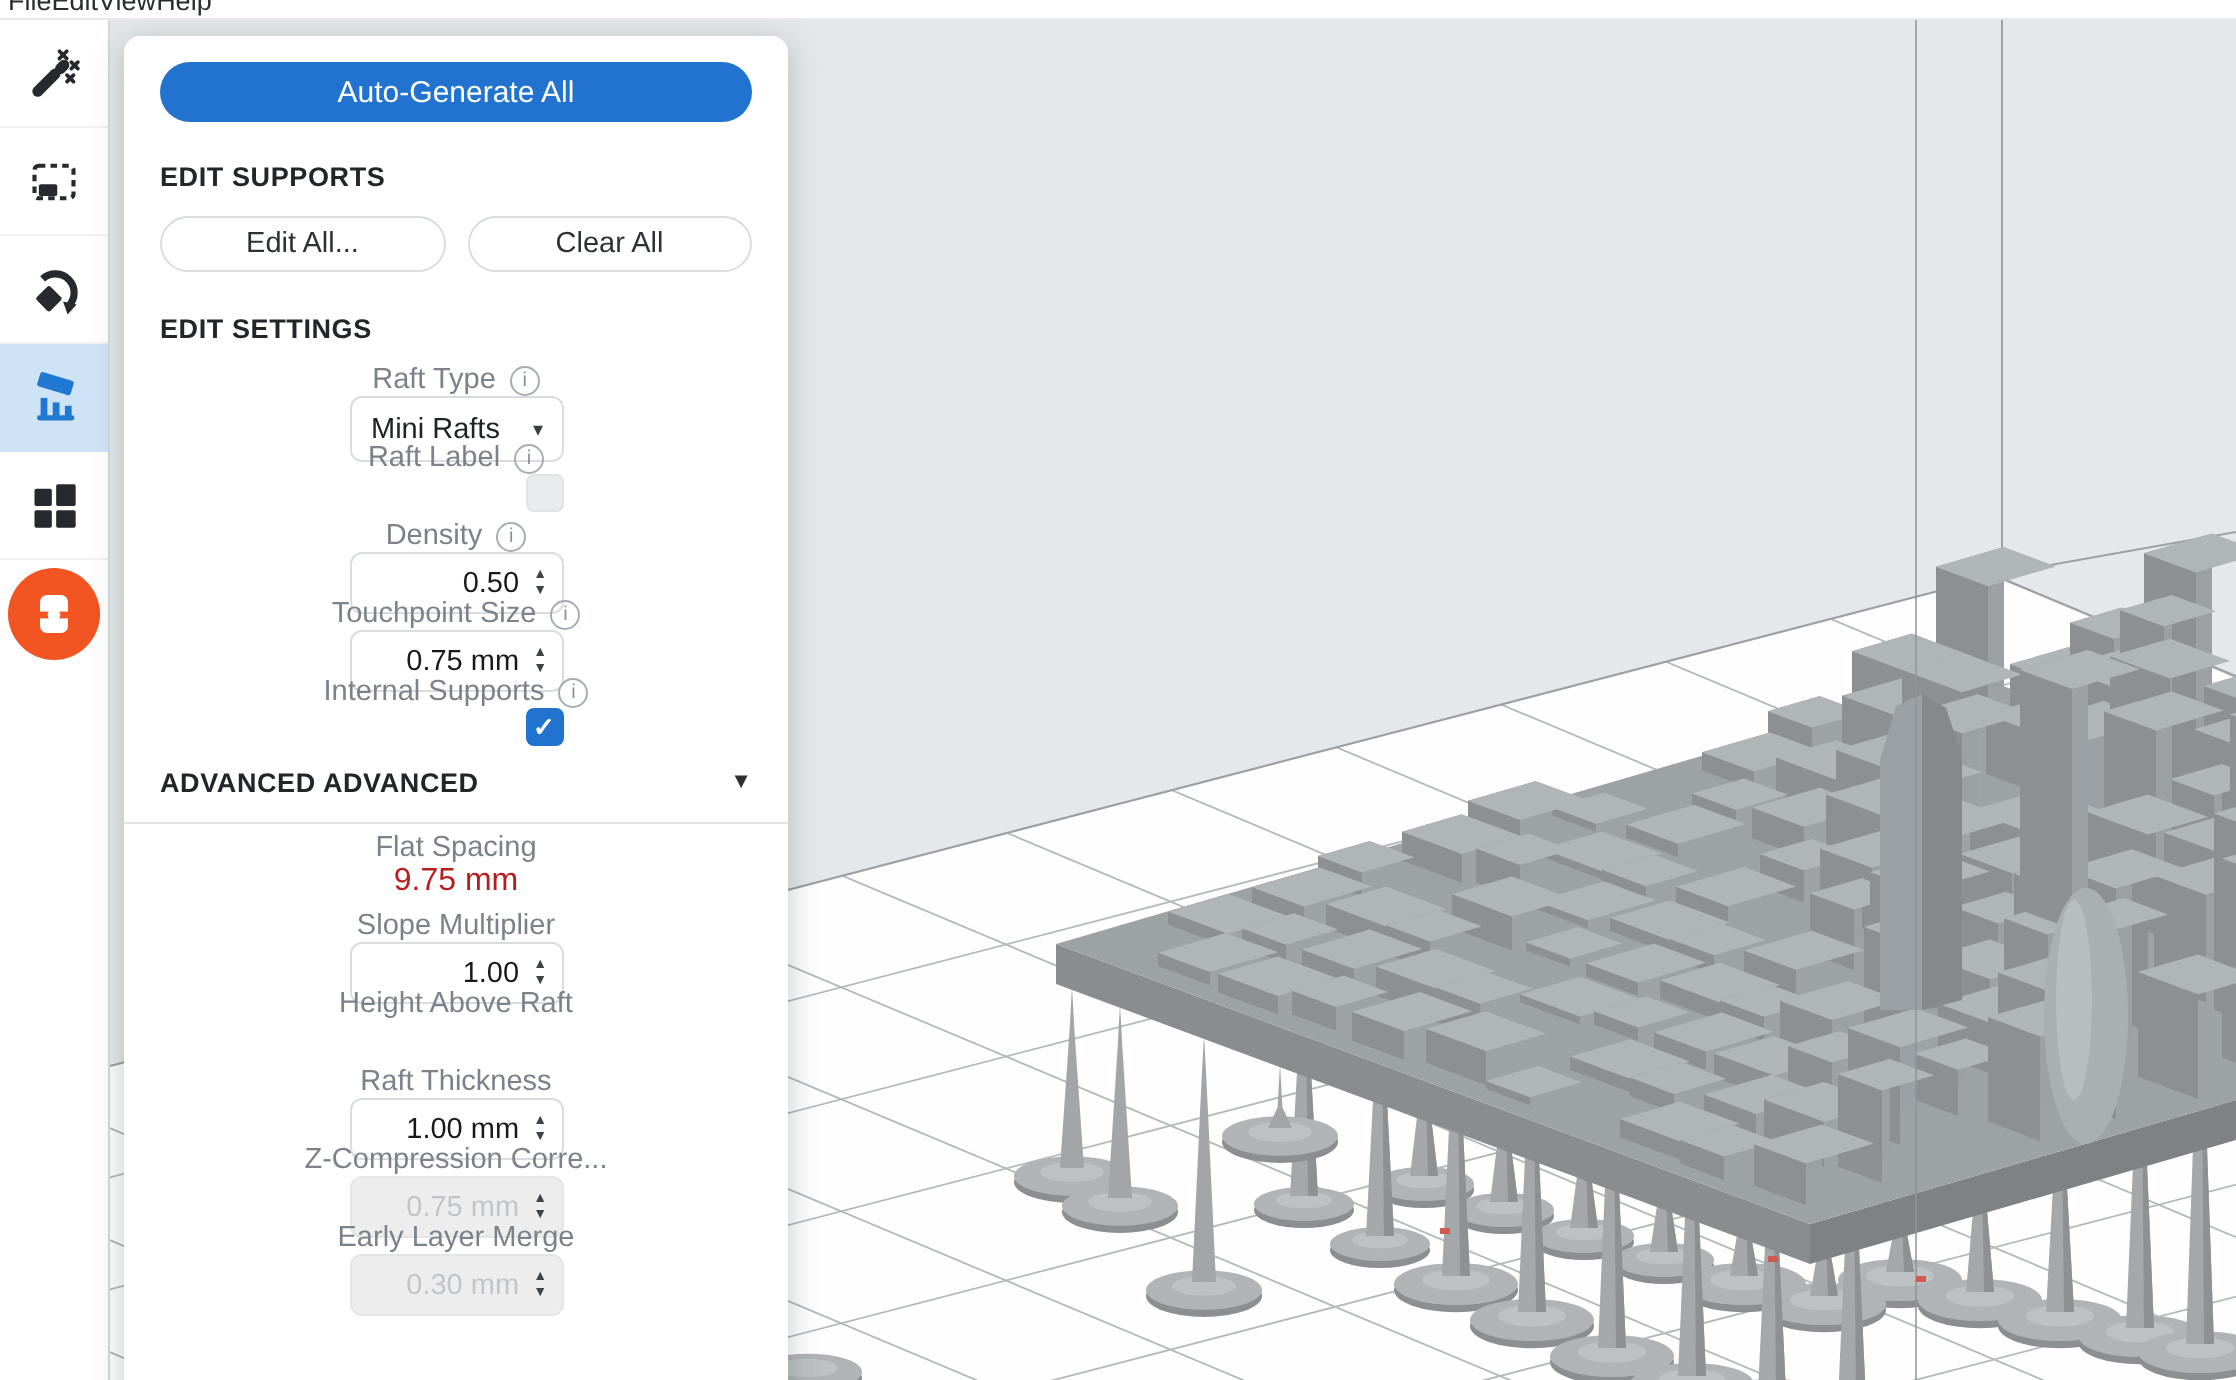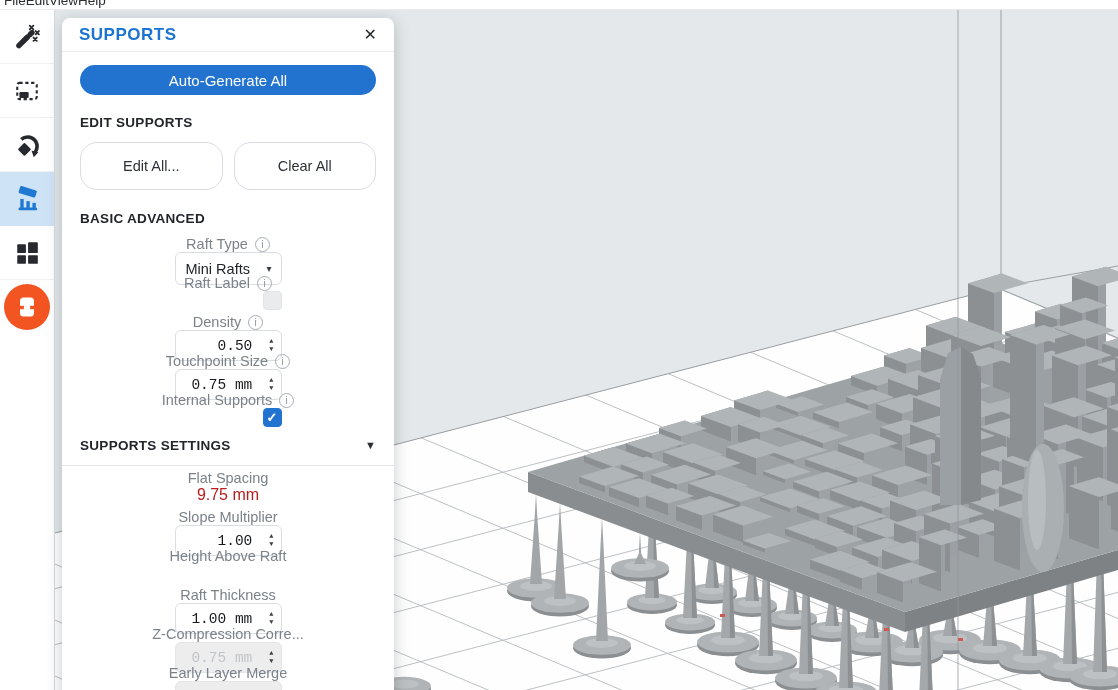--- a/index.html
+++ b/index.html
@@ -30,34 +30,34 @@
            border-radius:8px; box-shadow:0 3px 16px rgba(40,50,60,.25); z-index:25; }
   .panel-header { height:34px; padding:0 17px; display:flex; align-items:center; justify-content:space-between;
                   border-bottom:1px solid #ececee; }
   .panel-title { font-size:17px; font-weight:bold; letter-spacing:.5px; color:#1b74d2; }
   .close-x { font-size:16px; color:#232629; cursor:pointer; line-height:16px; }
   .panel-body { padding:0 18px; }
   .btn-primary { margin-top:13px; width:100%; height:30px; border:none; border-radius:17px;
                  background:#2273d0; color:#fdfdfe; font-size:15px; font-family:inherit; cursor:pointer; display:block; }
   .sect-head { margin-top:20px; font-size:13.5px; font-weight:bold; letter-spacing:.3px; color:#22262b; }
   .btn-row { display:flex; gap:11px; margin-top:12px; }
-  .btn-pill { flex:1; height:48px; border:1px solid #d9dde1; border-radius:17px; background:#fff;
+  .btn-pill { flex:1; height:28px; border:1px solid #d9dde1; border-radius:17px; background:#fff;
               font-size:14.5px; color:#2d3237; font-family:inherit; cursor:pointer; }
   .sect-head.basic { margin-top:21px; margin-bottom:10px; }
   .row { display:flex; align-items:center; justify-content:space-between; height:33px; margin-bottom:6px;flex-direction:column; }
   .lab { display:flex; align-items:center; gap:7px; font-size:14.5px; color:#7b828a; }
   .info { width:15px; height:15px; border:1px solid #a6adb4; border-radius:50%; font-size:10px; color:#8a9198;
           display:flex; align-items:center; justify-content:center; flex:none; cursor:pointer; }
   .ctrl { width:107px; flex:none; }
   .dropdown { height:33px; border:1px solid #d9dde1; border-radius:6px; background:#fff; cursor:pointer;
               display:flex; align-items:center; justify-content:space-between; padding:0 9px 0 10px; }
   .dropdown .dval { font-size:14.5px; color:#202428; }
   .dropdown .caret { font-size:10px; color:#3a3f45; }
   .spin { height:31px; border:1px solid #d9dde1; border-radius:6px; background:#fff;
-          display:flex; align-items:center; justify-content:flex-end; gap:17px; padding:0 7px; cursor:text;font-family:Liberation Mono, monospace; }
+          display:flex; align-items:center; justify-content:flex-end; gap:7px; padding:0 7px; cursor:text; }
   .spin .val { font-size:14.5px; color:#17191c; }
   .arrows { display:flex; flex-direction:column; gap:3px; }
   .arrows span { font-size:7px; line-height:5px; color:#3e4349; cursor:pointer; }
   .spin.disabled { background:#ededee; border-color:#e4e5e6; }
   .spin.disabled .val { color:#c2c5c8; }
   .cbx { width:19px; height:19px; border-radius:4px; background:#e9ebec; border:1px solid #e0e2e4;
          margin-left:auto; cursor:pointer; display:flex; align-items:center; justify-content:center;
          color:#fff; font-size:13px; font-weight:bold; }
   .cbx.checked { background:#2273d0; border-color:#2273d0; }
   .adv-head { display:flex; align-items:center; justify-content:space-between; margin-top:8px; height:24px; cursor:pointer; }
@@ -635,34 +635,30 @@
         <svg width="24" height="24" viewBox="0 0 24 24">
           <rect x="5" y="2.5" width="14" height="19" rx="3.5" fill="#fff"></rect>
           <rect x="4" y="10.8" width="16" height="3.4" fill="#f25422"></rect>
           <rect x="8.8" y="9.8" width="6.4" height="5.4" rx="2.7" fill="#fff"></rect>
         </svg>
       </div>
     </div>
   </div>
 
   <div class="panel">
-    <div class="panel-header">
-      <span class="panel-title">SUPPORTS</span>
-      <span class="close-x">✕</span>
-    </div>
     <div class="panel-body">
       <button class="btn-primary">Auto-Generate All</button>
 
       <div class="sect-head">EDIT SUPPORTS</div>
       <div class="btn-row">
         <button class="btn-pill">Edit All...</button>
         <button class="btn-pill">Clear All</button>
       </div>
 
-      <div class="sect-head basic">BASIC ADVANCED</div>
+      <div class="sect-head basic">EDIT SETTINGS</div>
 
       <div class="row">
         <span class="lab">
           <span>Raft Type</span>
           <span class="info">i</span>
         </span>
         <span class="ctrl dropdown">
           <span class="dval">Mini Rafts</span>
           <span class="caret">▾</span>
         </span>
@@ -710,21 +706,21 @@
         <span class="lab">
           <span>Internal Supports</span>
           <span class="info">i</span>
         </span>
         <span class="ctrl" style="display:flex">
           <span class="cbx checked">✓</span>
         </span>
       </div>
 
       <div class="adv-head">
-        <span class="sect-head" style="margin:0">SUPPORTS SETTINGS</span>
+        <span class="sect-head" style="margin:0">ADVANCED ADVANCED</span>
         <span class="adv-caret">▼</span>
       </div>
       <hr class="full-divider">
 
       <div class="row">
         <span class="lab">Flat Spacing</span>
         <span class="static-val">9.75 mm</span>
       </div>
 
       <div class="row">

